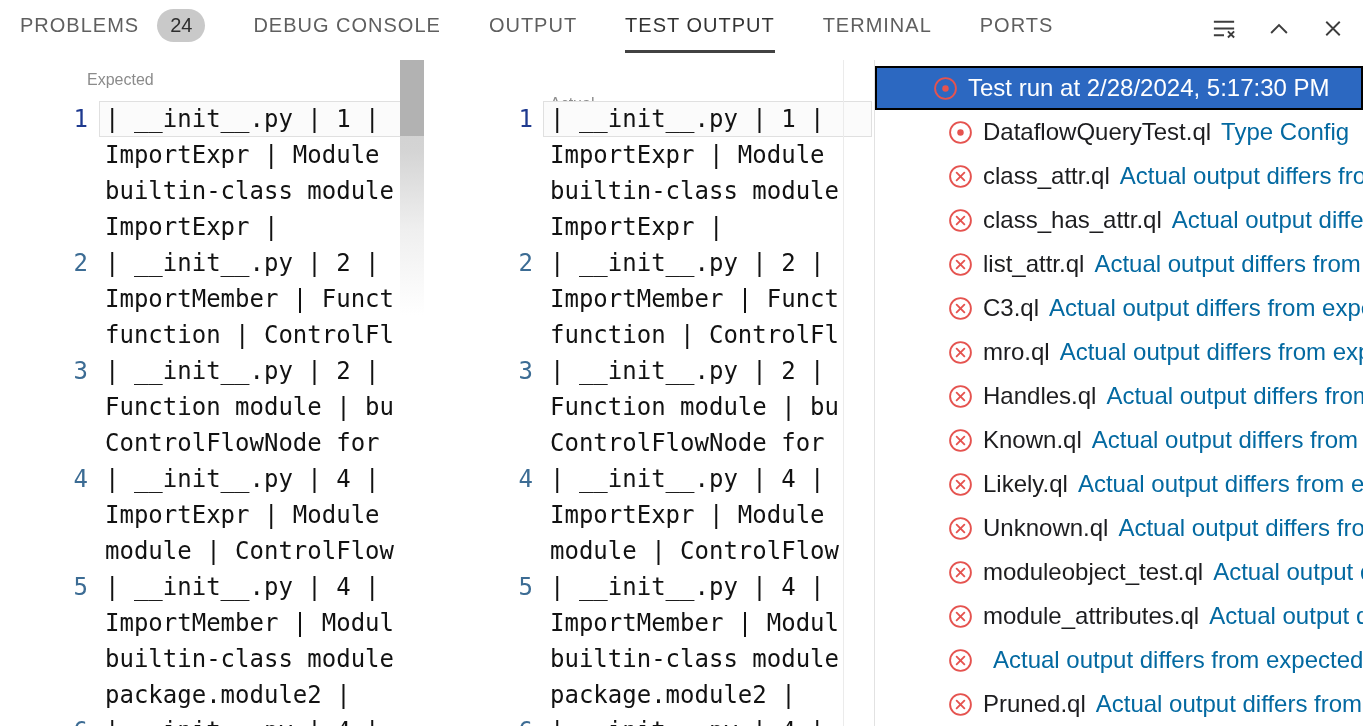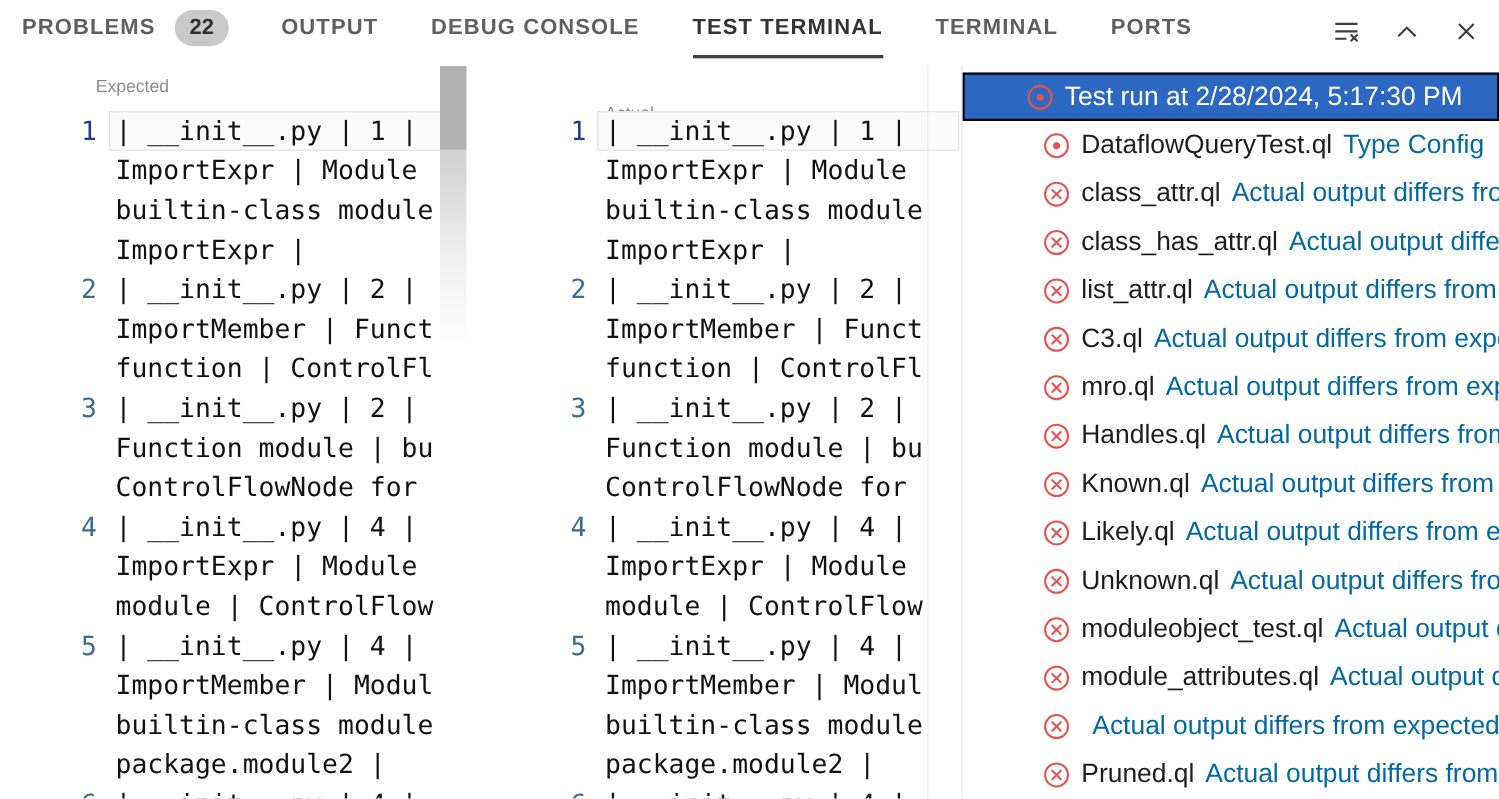--- a/index.html
+++ b/index.html
@@ -9,21 +9,21 @@
     background:#ffffff; font-family:"Liberation Sans", sans-serif;
     -webkit-font-smoothing:antialiased;
   }
 
   
   .header { position:absolute; top:0; left:0; right:0; height:60px; background:#fff; }
   .tabs { display:flex; align-items:stretch; padding-left:20px; height:53px; }
   .tab {
     display:flex; align-items:center; margin-right:48px; cursor:pointer;
     font-size:20px; letter-spacing:1px; color:#5f5f5f;
-    border-bottom:3px solid transparent; white-space:nowrap;font-weight:bold;
+    border-bottom:3px solid transparent; white-space:nowrap;
   }
   .tab.active { color:#333333; border-bottom-color:#424242; }
   .badge {
     margin-left:18px; background:#c9c9c9; color:#2e2e2e;
     border-radius:20px; padding:6px 13px 7px; font-size:20px; letter-spacing:0;
     line-height:1;
   }
   .header-actions {
     position:absolute; right:16px; top:0; height:56px;
     display:flex; align-items:center; gap:26px;
@@ -96,30 +96,30 @@
   }
   .tree-row.selected .tname { color:#ffffff; }
 </style>
 </head>
 <body>
 
 <div class="header">
   <div class="tabs">
     <div class="tab">
       <span>PROBLEMS</span>
-      <span class="badge">22</span>
+      <span class="badge">24</span>
+    </div>
+    <div class="tab">
+      <span>DEBUG CONSOLE</span>
     </div>
     <div class="tab">
       <span>OUTPUT</span>
     </div>
-    <div class="tab">
-      <span>DEBUG CONSOLE</span>
-    </div>
     <div class="tab active">
-      <span>TEST TERMINAL</span>
+      <span>TEST OUTPUT</span>
     </div>
     <div class="tab">
       <span>TERMINAL</span>
     </div>
     <div class="tab">
       <span>PORTS</span>
     </div>
   </div>
   <div class="header-actions">
     <span class="hicon">

